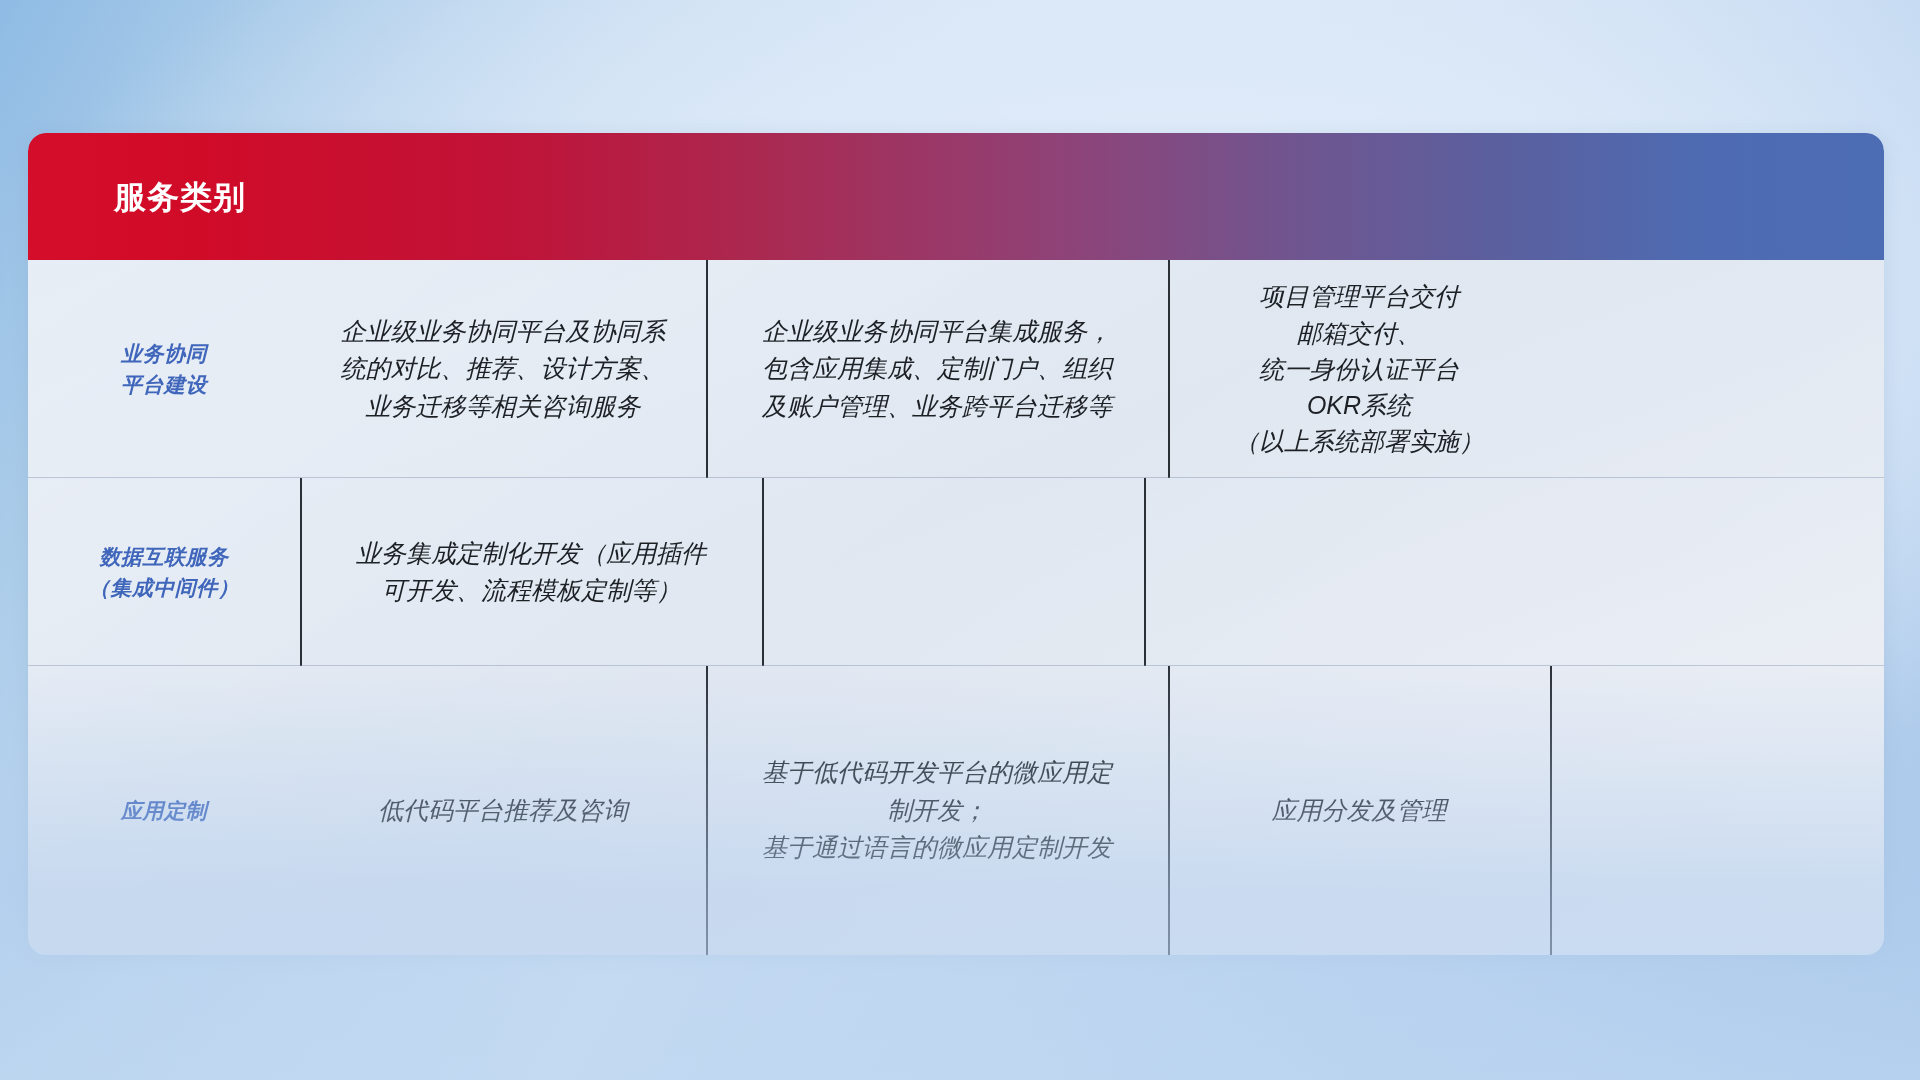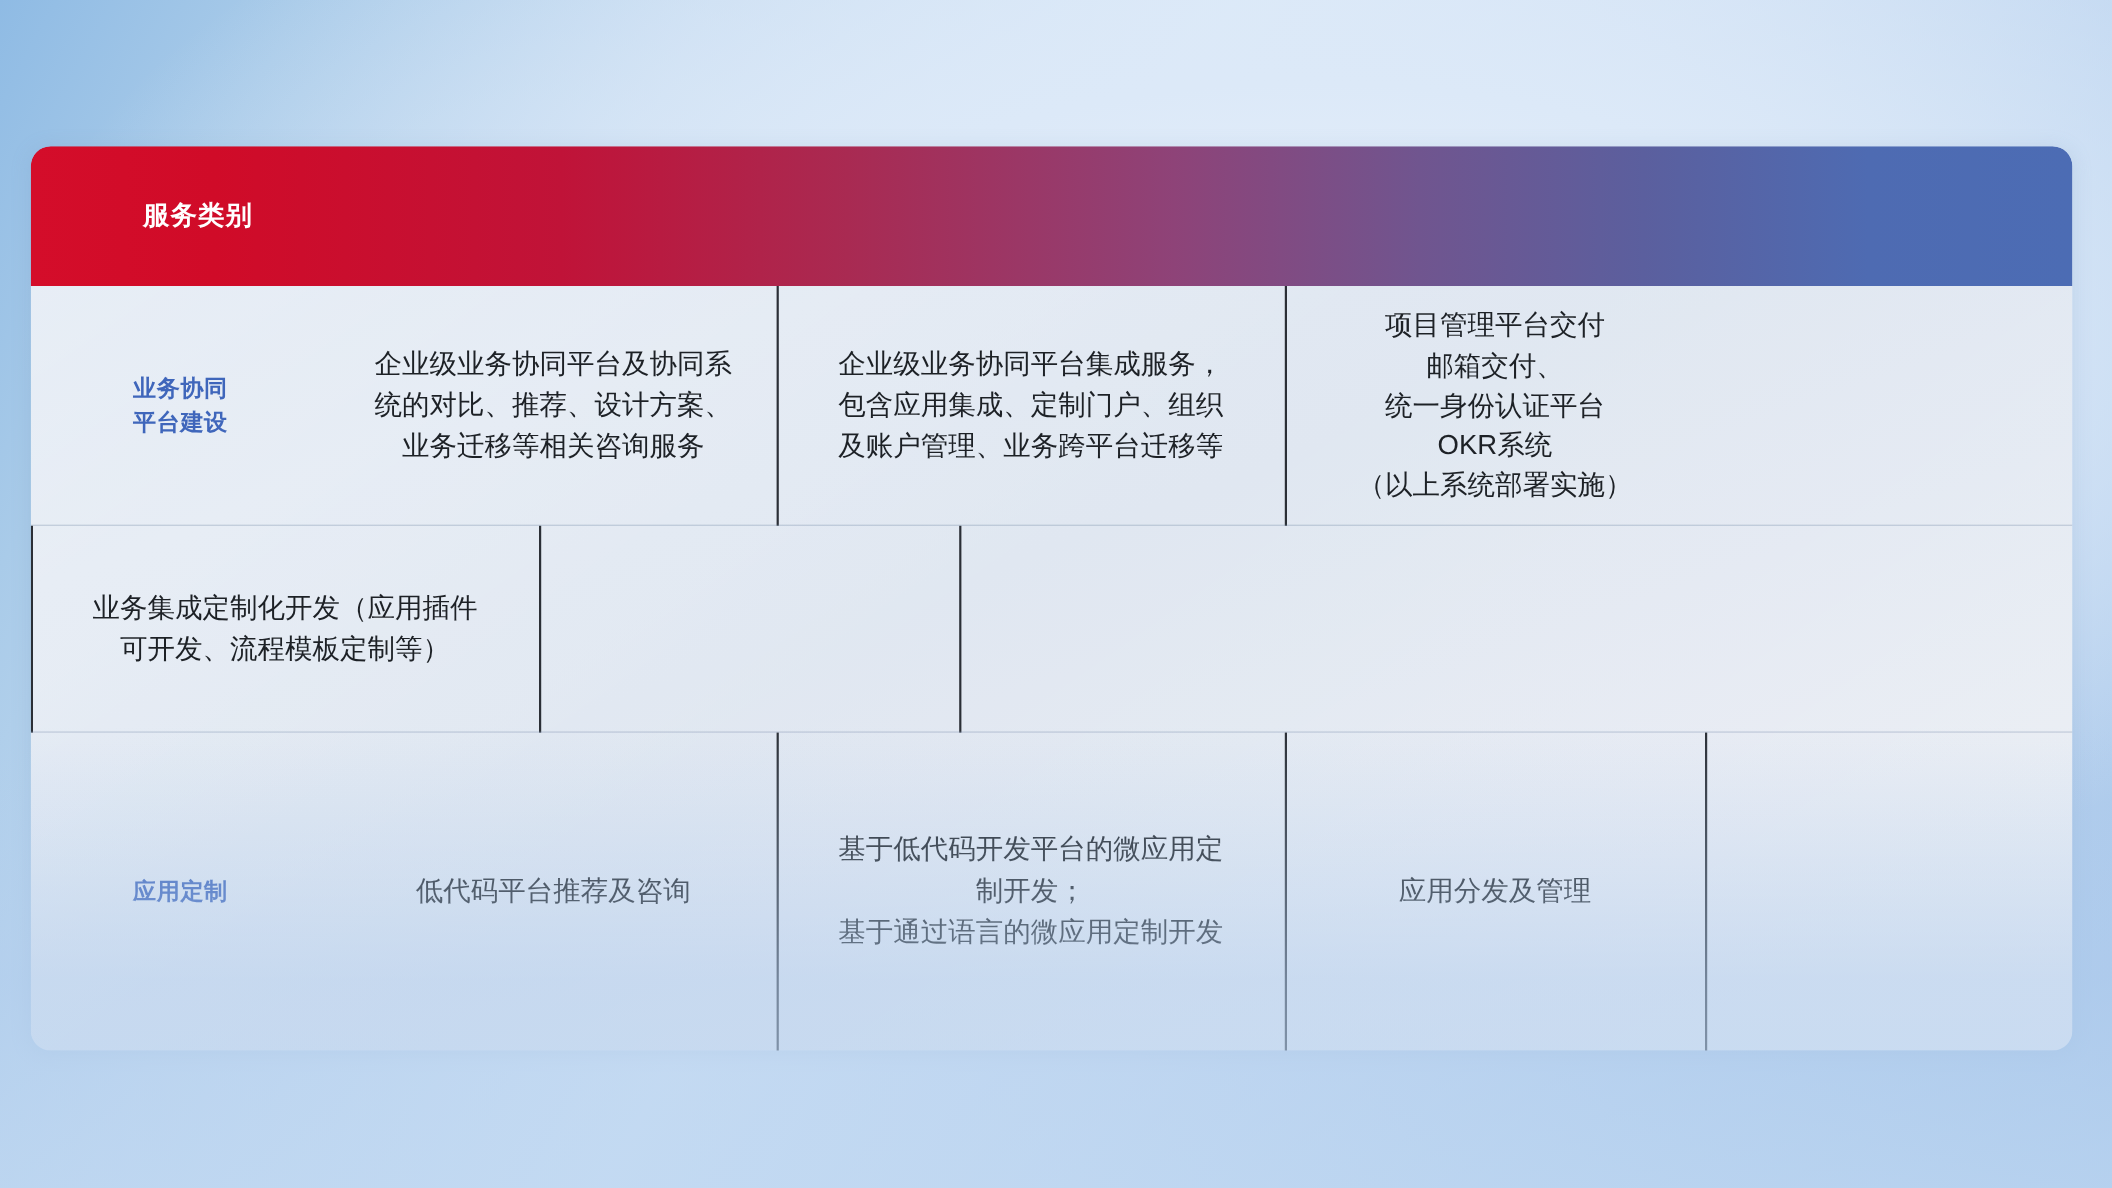--- a/index.html
+++ b/index.html
@@ -37,21 +37,21 @@
     border-radius:18px 18px 0 0;
     background:linear-gradient(90deg,
         #d40d2a 0%, #d00b28 9%, #c01338 26%, #a92a52 40%,
         #8e4378 56%, #70558f 68%, #5b5f9e 79%, #4e6bb2 90%, #4c6cb4 100%);
     display:flex;
     align-items:center;
   }
   .th {
     flex:0 0 auto;
     color:#ffffff;
-    font-size:24px;
+    font-size:32px;
     font-weight:bold;
     text-align:center;
     letter-spacing:1px;
     line-height:1;
     padding-left:32px;
   }
 
   
   .tbody {
     height:695px;
@@ -73,20 +73,21 @@
     position:absolute; left:0; right:0; bottom:0; height:1px;
     background:rgba(120,140,170,.40);
   }
   .cell {
     flex:0 0 auto;
     display:flex;
     align-items:center;
     justify-content:center;
     padding:6px 16px;
     position:relative;
+    font-style:italic;
   }
   .cell.vline::before {
     content:"";
     position:absolute; left:0; top:0; bottom:0; width:2px;
     background:#2b2f36;
   }
   .row-3 .cell.vline::before { bottom:-1px; }
 
   .c1 { width:272px; }
   .c2 { width:406px; }
@@ -132,20 +133,23 @@
       <div class="cell c3 vline">
         <div class="txt">企业级业务协同平台集成服务，<br>包含应用集成、定制门户、组织<br>及账户管理、业务跨平台迁移等</div>
       </div>
       <div class="cell c4 vline">
         <div class="txt lh-tight">项目管理平台交付<br>邮箱交付、<br>统一身份认证平台<br>OKR系统<br>（以上系统部署实施）</div>
       </div>
       <div class="row-sep"></div>
     </div>
 
     <div class="row row-2">
+      <div class="cell c1">
+        <div class="cat">数据互联服务<br>（集成中间件）</div>
+      </div>
       <div class="cell c3 vline">
         <div class="txt">业务集成定制化开发（应用插件<br>可开发、流程模板定制等）</div>
       </div>
       <div class="cell c4 vline">
         <div class="txt"></div>
       </div>
       <div class="cell c5 vline">
         <div class="txt"></div>
       </div>
       <div class="row-sep"></div>

